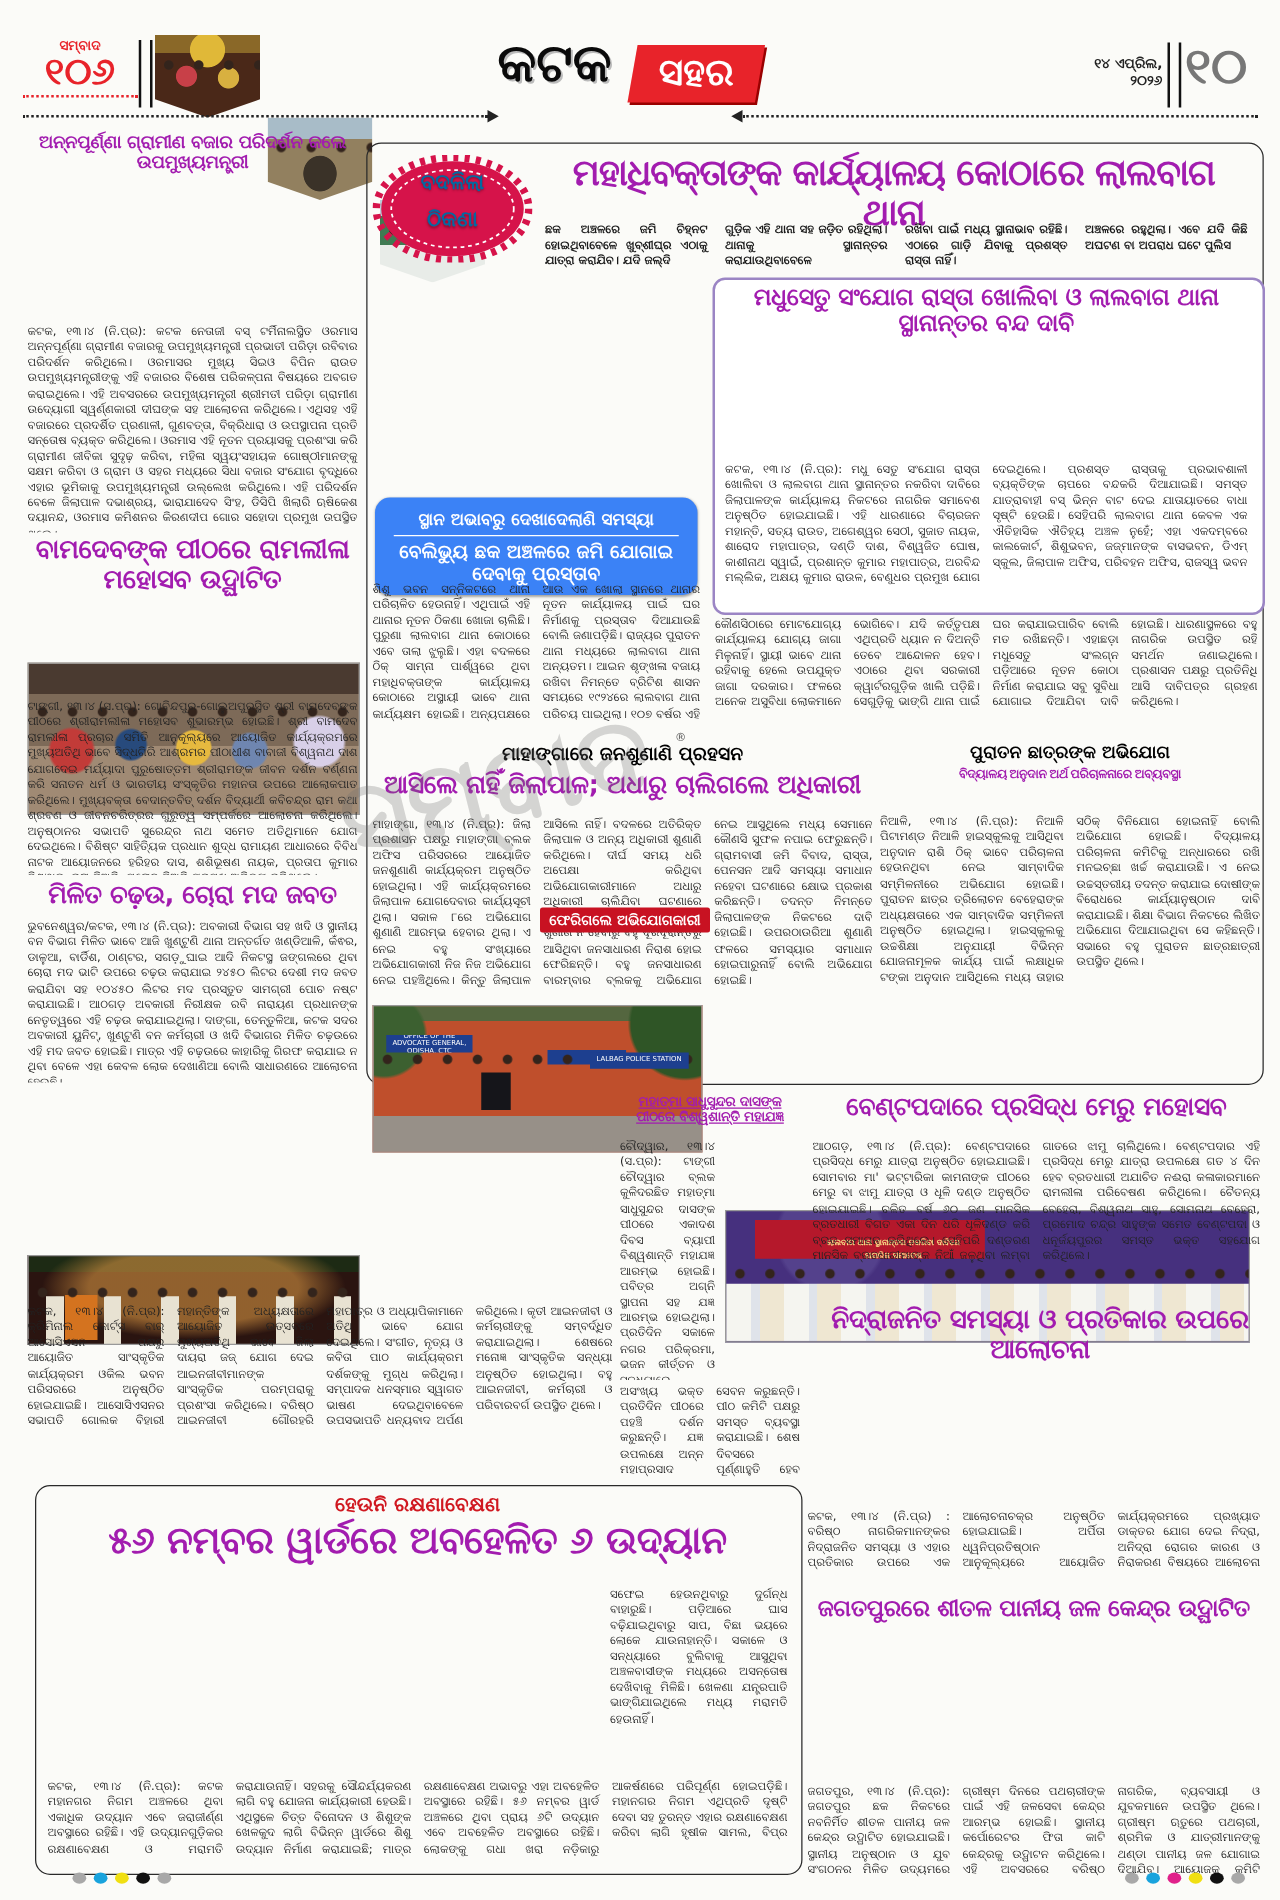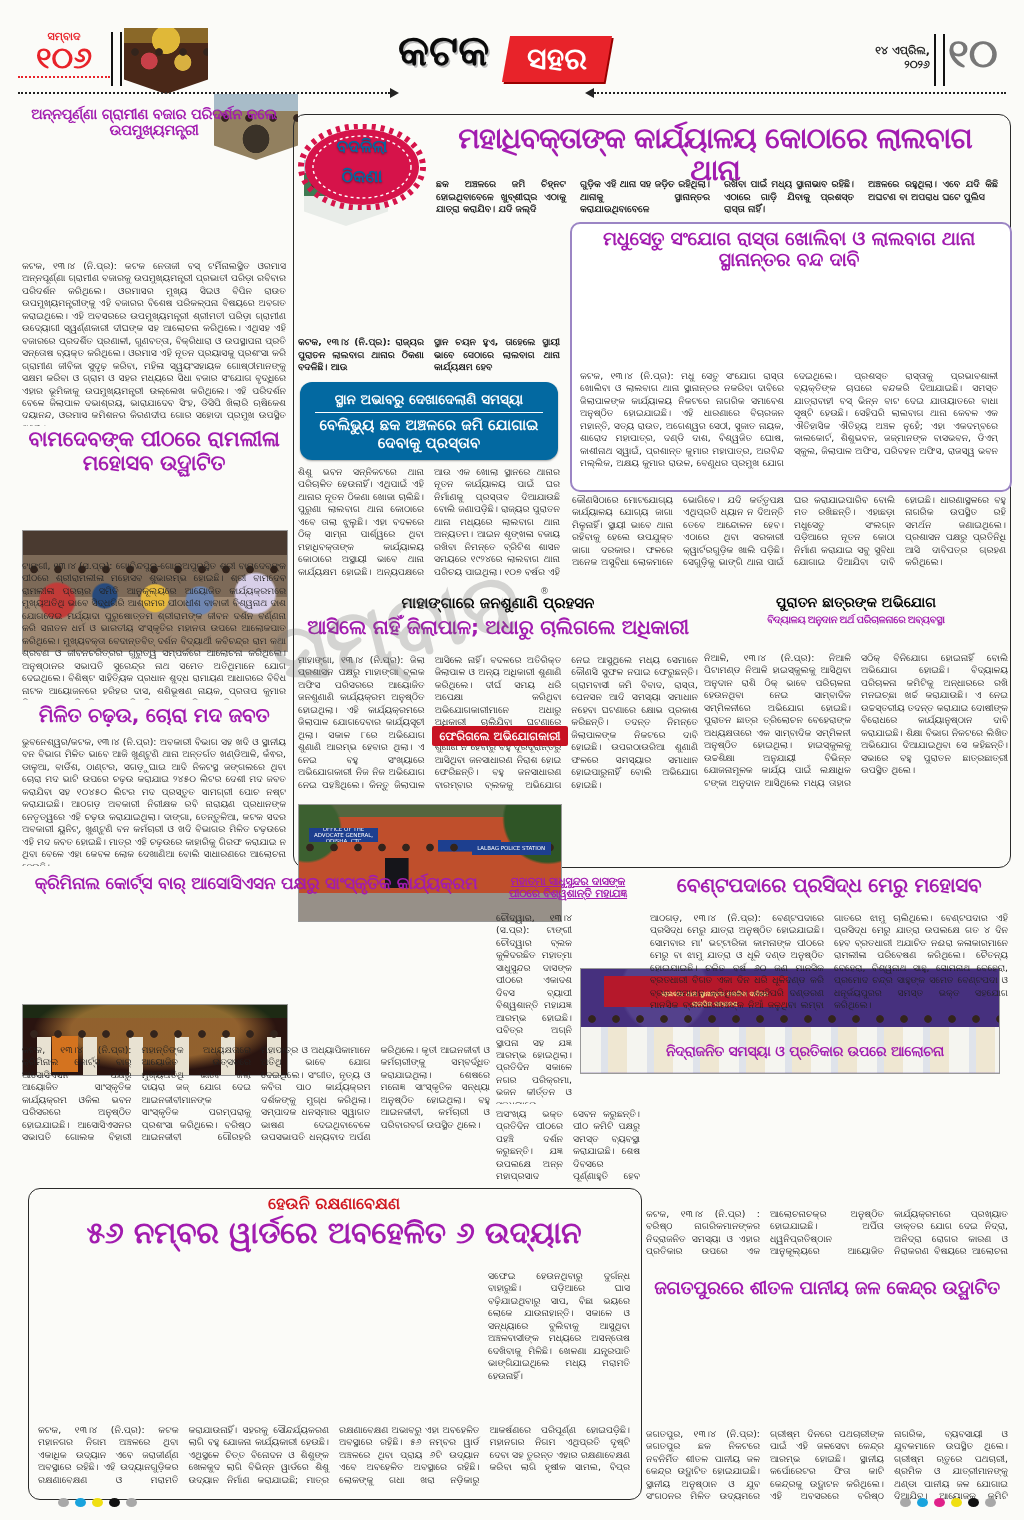--- a/index.html
+++ b/index.html
@@ -15,22 +15,22 @@
   .photo::before{content:"";position:absolute;left:0;right:0;top:var(--ht,30%);height:var(--hh,13%);
     background-image:radial-gradient(circle at 11px 50%, #33241c 3.4px, rgba(0,0,0,0) 4.2px);
     background-size:24px 100%;background-repeat:repeat-x;}
   
   .mast-photo{clip-path:polygon(0 0,100% 0,100% 78%,50% 100%,0 78%);border:none;}
   .dotline{border-top:2.5px dotted #222;}
   .dbar{width:7px;border-left:2.5px solid #111;border-right:2.5px solid #111;}
   .arrow{width:0;height:0;border-top:5px solid transparent;border-bottom:5px solid transparent;}
   
   .mainbox{border:1.6px solid #2a2a2a;border-radius:12px;}
-  .bluebox{background:#0369a1;border-radius:12px;color:#fff;text-align:center;
-           display:flex;flex-direction:column;justify-content:center;box-shadow:0 1px 2px rgba(0,0,0,.35);}
+  .bluebox{background:#3b82f6;border-radius:12px;color:#fff;text-align:center;
+           display:flex;flex-direction:column;justify-content:center;box-shadow:0 1px 2px rgba(0,0,0,.35);margin-top:16px;}
   .purplebox{border:2.2px solid #9b85c4;border-radius:10px;background:#fff;}
   .kicker{font-weight:700;text-align:center;color:#000;}
   .red-sub{background:#c81222;color:#fff;font-weight:700;text-align:center;border-radius:2px;}
   .badge-txt{position:absolute;width:100%;text-align:center;color:#0369a1;font-weight:700;
              text-shadow:0 1px 2px rgba(0,0,0,.4);}
   .wm{font-weight:700;color:rgba(110,110,110,.28);transform:rotate(-14deg);pointer-events:none;}
   .dot{width:11px;height:9px;border-radius:50%;display:inline-block;margin-right:6px;}
   .sign{position:absolute;background:#1d3f8f;color:#fff;font-size:5.5px;line-height:1.1;
         display:flex;align-items:center;justify-content:center;text-align:center;overflow:hidden;}
   
@@ -151,24 +151,20 @@
     <div>ଗୁଡ଼ିକ ଏହି ଥାନା ସହ ଜଡ଼ିତ ରହିଥିଲା। ଥାନାକୁ ସ୍ଥାନାନ୍ତର କରାଯାଉଥିବାବେଳେ</div>
     <div>ରଖିବା ପାଇଁ ମଧ୍ୟ ସ୍ଥାନାଭାବ ରହିଛି। ଏଠାରେ ଗାଡ଼ି ଯିବାକୁ ପ୍ରଶସ୍ତ ରାସ୍ତା ନାହିଁ।</div>
     <div>ଅଞ୍ଚଳରେ ରହୁଥିଲା। ଏବେ ଯଦି କିଛି ଅଘଟଣ ବା ଅପରାଧ ଘଟେ ପୁଲିସ</div>
   </div>
 
   <div class="abs photo ph-advocate" style="left:298px;top:214px;width:262px;height:116px;">
     <div class="sign" style="left:4%;top:20%;width:26%;height:12%;">OFFICE OF THE ADVOCATE GENERAL, ODISHA, CTC</div>
     <div class="sign" style="left:66%;top:32%;width:30%;height:11%;">LALBAG POLICE STATION</div>
   </div>
 
-  <div class="abs" style="left:298px;top:336px;width:262px;height:40px;columns:2;column-gap:10px;font-size:9.3px;font-weight:700;line-height:1.35;text-align:justify;overflow:hidden;">
-    <div>କଟକ, ୧୩।୪ (ନି.ପ୍ର): ରାଜ୍ୟର ପୁରାତନ ଲାଲବାଗ ଥାନାର ଠିକଣା ବଦଳିଛି। ଆଉ</div>
-    <div>ସ୍ଥାନ ଚୟନ ହୁଏ, ତାହେଲେ ସ୍ଥାୟୀ ଭାବେ ସେଠାରେ ଲାଲବାଗ ଥାନା କାର୍ଯ୍ୟକ୍ଷମ ହେବ</div>
-  </div>
 
   <div class="abs bluebox" style="left:300px;top:382px;width:258px;height:78px;">
     <div style="font-size:13.5px;font-weight:700;padding:2px 6px;">ସ୍ଥାନ ଅଭାବରୁ ଦେଖାଦେଲାଣି ସମସ୍ୟା</div>
     <div style="border-top:1.5px solid #fff;width:88%;margin:2px auto;"></div>
     <div style="font-size:15px;font-weight:700;padding:1px 6px;line-height:1.2;">ବେଲିଭ୍ୟୁ ଛକ ଅଞ୍ଚଳରେ ଜମି ଯୋଗାଇ ଦେବାକୁ ପ୍ରସ୍ତାବ</div>
   </div>
 
   <div class="abs body-txt c2" style="left:298px;top:466px;width:262px;height:124px;">ଶିଶୁ ଭବନ ସନ୍ନିକଟରେ ଥାନା ପରିଚାଳିତ ହେଉନାହିଁ। ଏଥିପାଇଁ ଏହି ଥାନାର ନୂତନ ଠିକଣା ଖୋଜା ଚାଲିଛି। ପୁରୁଣା ଲାଲବାଗ ଥାନା କୋଠାରେ ଏବେ ତାଲା ଝୁଲୁଛି। ଏହା ବଦଳରେ ଠିକ୍ ସାମ୍ନା ପାର୍ଶ୍ୱରେ ଥିବା ମହାଧିବକ୍ତାଙ୍କ କାର୍ଯ୍ୟାଳୟ କୋଠାରେ ଅସ୍ଥାୟୀ ଭାବେ ଥାନା କାର୍ଯ୍ୟକ୍ଷମ ହୋଇଛି। ଅନ୍ୟପକ୍ଷରେ ଆଉ ଏକ ଖୋଲା ସ୍ଥାନରେ ଥାନାର ନୂତନ କାର୍ଯ୍ୟାଳୟ ପାଇଁ ଘର ନିର୍ମାଣକୁ ପ୍ରସ୍ତାବ ଦିଆଯାଉଛି ବୋଲି ଜଣାପଡ଼ିଛି। ରାଜ୍ୟର ପୁରାତନ ଥାନା ମଧ୍ୟରେ ଲାଲବାଗ ଥାନା ଅନ୍ୟତମ। ଆଇନ ଶୃଙ୍ଖଳା ବଜାୟ ରଖିବା ନିମନ୍ତେ ବ୍ରିଟିଶ ଶାସନ ସମୟରେ ୧୯୨୪ରେ ଲାଲବାଗ ଥାନା ପରିଚୟ ପାଇଥିଲା। ୧୦୭ ବର୍ଷର ଏହି ଥାନା ଅନେକ ଇତିହାସକୁ ସାଇତି ରଖିଛି। ଥାନା ନିକଟରେ ଓଡ଼ିଶା ହାଇକୋର୍ଟ, ଶିଶୁଭବନ, ଆରବିସି, ଜିଲାପାଳ, ତହସିଲ କାର୍ଯ୍ୟାଳୟ, ବାର ଆସୋସିଏସନ ସହ କଟକର ଅନେକ ସ୍ୱାଭିମାନ ରହିଛି।</div>
 
   <div class="abs purplebox" style="left:570px;top:222px;width:438px;height:266px;"></div>
@@ -187,33 +183,32 @@
   <div class="abs hl" style="left:298px;top:616px;width:400px;font-size:20px;">ଆସିଲେ ନାହିଁ ଜିଲାପାଳ; ଅଧାରୁ ଚାଲିଗଲେ ଅଧିକାରୀ</div>
   <div class="abs body-txt c3" style="left:298px;top:654px;width:400px;height:208px;">ମାହାଙ୍ଗା, ୧୩।୪ (ନି.ପ୍ର): ଜିଲା ପ୍ରଶାସନ ପକ୍ଷରୁ ମାହାଙ୍ଗା ବ୍ଲକ ଅଫିସ ପରିସରରେ ଆୟୋଜିତ ଜନଶୁଣାଣି କାର୍ଯ୍ୟକ୍ରମ ଅନୁଷ୍ଠିତ ହୋଇଥିଲା। ଏହି କାର୍ଯ୍ୟକ୍ରମରେ ଜିଲାପାଳ ଯୋଗଦେବାର କାର୍ଯ୍ୟସୂଚୀ ଥିଲା। ସକାଳ ୮ରେ ଅଭିଯୋଗ ଶୁଣାଣି ଆରମ୍ଭ ହେବାର ଥିଲା। ଏ ନେଇ ବହୁ ସଂଖ୍ୟାରେ ଅଭିଯୋଗକାରୀ ନିଜ ନିଜ ଅଭିଯୋଗ ନେଇ ପହଞ୍ଚିଥିଲେ। କିନ୍ତୁ ଜିଲାପାଳ ଆସିଲେ ନାହିଁ। ବଦଳରେ ଅତିରିକ୍ତ ଜିଲାପାଳ ଓ ଅନ୍ୟ ଅଧିକାରୀ ଶୁଣାଣି କରିଥିଲେ। ଦୀର୍ଘ ସମୟ ଧରି ଅପେକ୍ଷା କରିଥିବା ଅଭିଯୋଗକାରୀମାନେ ଅଧାରୁ ଅଧିକାରୀ ଚାଲିଯିବା ଘଟଣାରେ ଅସନ୍ତୋଷ ପ୍ରକାଶ କରିଥିଲେ। ଶୁଣାଣି ନ ହେବାରୁ ବହୁ ଦୂରଦୂରାନ୍ତରୁ ଆସିଥିବା ଜନସାଧାରଣ ନିରାଶ ହୋଇ ଫେରିଛନ୍ତି। ବହୁ ଜନସାଧାରଣ ବାରମ୍ବାର ବ୍ଲକକୁ ଅଭିଯୋଗ ନେଇ ଆସୁଥିଲେ ମଧ୍ୟ ସେମାନେ କୌଣସି ସୁଫଳ ନପାଇ ଫେରୁଛନ୍ତି। ଗ୍ରାମବାସୀ ଜମି ବିବାଦ, ରାସ୍ତା, ପେନସନ ଆଦି ସମସ୍ୟା ସମାଧାନ ନହେବା ଘଟଣାରେ କ୍ଷୋଭ ପ୍ରକାଶ କରିଛନ୍ତି। ତଦନ୍ତ ନିମନ୍ତେ ଜିଲାପାଳଙ୍କ ନିକଟରେ ଦାବି ହୋଇଛି। ଉପରଠାଉରିଆ ଶୁଣାଣି ଫଳରେ ସମସ୍ୟାର ସମାଧାନ ହୋଇପାରୁନାହିଁ ବୋଲି ଅଭିଯୋଗ ହୋଇଛି।</div>
   <div class="abs red-sub" style="left:432px;top:726px;width:136px;height:20px;font-size:11.5px;line-height:20px;">ଫେରିଗଲେ ଅଭିଯୋଗକାରୀ</div>
   <div class="abs wm" style="left:270px;top:580px;font-size:84px;">ସମ୍ବାଦ</div>
   <div class="abs" style="left:540px;top:586px;font-size:9px;color:#555;">®</div>
 
   <div class="abs kicker" style="left:704px;top:594px;width:304px;font-size:14px;">ପୁରାତନ ଛାତ୍ରଙ୍କ ଅଭିଯୋଗ</div>
   <div class="abs hl" style="left:704px;top:614px;width:304px;font-size:10px;font-family:Liberation Serif, serif;">ବିଦ୍ୟାଳୟ ଅନୁଦାନ ଅର୍ଥ ପରିଚାଳନାରେ ଅବ୍ୟବସ୍ଥା</div>
   <div class="abs body-txt c2" style="left:704px;top:652px;width:304px;height:210px;">ନିଆଳି, ୧୩।୪ (ନି.ପ୍ର): ନିଆଳି ପିଟାମଣ୍ଡ ନିଆଳି ହାଇସ୍କୁଲକୁ ଆସିଥିବା ଅନୁଦାନ ରାଶି ଠିକ୍ ଭାବେ ପରିଚାଳନା ହେଉନଥିବା ନେଇ ସାମ୍ବାଦିକ ସମ୍ମିଳନୀରେ ଅଭିଯୋଗ ହୋଇଛି। ପୁରାତନ ଛାତ୍ର ତ୍ରିଲୋଚନ ବେହେରାଙ୍କ ଅଧ୍ୟକ୍ଷତାରେ ଏକ ସାମ୍ବାଦିକ ସମ୍ମିଳନୀ ଅନୁଷ୍ଠିତ ହୋଇଥିଲା। ହାଇସ୍କୁଲକୁ ଉଚ୍ଚଶିକ୍ଷା ଅନୁଯାୟୀ ବିଭିନ୍ନ ଯୋଜନାମୂଳକ କାର୍ଯ୍ୟ ପାଇଁ ଲକ୍ଷାଧିକ ଟଙ୍କା ଅନୁଦାନ ଆସିଥିଲେ ମଧ୍ୟ ତାହାର ସଠିକ୍ ବିନିଯୋଗ ହୋଇନାହିଁ ବୋଲି ଅଭିଯୋଗ ହୋଇଛି। ବିଦ୍ୟାଳୟ ପରିଚାଳନା କମିଟିକୁ ଅନ୍ଧାରରେ ରଖି ମନଇଚ୍ଛା ଖର୍ଚ୍ଚ କରାଯାଉଛି। ଏ ନେଇ ଉଚ୍ଚସ୍ତରୀୟ ତଦନ୍ତ କରାଯାଇ ଦୋଷୀଙ୍କ ବିରୋଧରେ କାର୍ଯ୍ୟାନୁଷ୍ଠାନ ଦାବି କରାଯାଇଛି। ଶିକ୍ଷା ବିଭାଗ ନିକଟରେ ଲିଖିତ ଅଭିଯୋଗ ଦିଆଯାଇଥିବା ସେ କହିଛନ୍ତି। ସଭାରେ ବହୁ ପୁରାତନ ଛାତ୍ରଛାତ୍ରୀ ଉପସ୍ଥିତ ଥିଲେ।</div>
 
-  <div class="abs hl" style="left:22px;top:874px;width:468px;font-size:17px;">କ୍ରିମିନାଲ କୋର୍ଟ୍ସ ବାର୍ ଆସୋସିଏସନ ପକ୍ଷରୁ ସାଂସ୍କୃତିକ କାର୍ଯ୍ୟକ୍ରମ</div>
 
   <div class="abs body-txt c4" style="left:22px;top:1044px;width:468px;height:146px;">କଟକ, ୧୩।୪ (ନି.ପ୍ର): କ୍ରିମିନାଲ କୋର୍ଟ୍ସ ବାର୍ ଆସୋସିଏସନ ପକ୍ଷରୁ ଆୟୋଜିତ ସାଂସ୍କୃତିକ କାର୍ଯ୍ୟକ୍ରମ ଓକିଲ ଭବନ ପରିସରରେ ଅନୁଷ୍ଠିତ ହୋଇଯାଇଛି। ଆସୋସିଏସନର ସଭାପତି ଗୋଲକ ବିହାରୀ ମହାନ୍ତିଙ୍କ ଅଧ୍ୟକ୍ଷତାରେ ଆୟୋଜିତ ଉତ୍ସବରେ ମୁଖ୍ୟଅତିଥି ଭାବେ ଜିଲା ଦାୟରା ଜଜ୍ ଯୋଗ ଦେଇ ଆଇନଜୀବୀମାନଙ୍କ ସାଂସ୍କୃତିକ ପରମ୍ପରାକୁ ପ୍ରଶଂସା କରିଥିଲେ। ବରିଷ୍ଠ ଆଇନଜୀବୀ ଗୌରହରି ମହାପାତ୍ର ଓ ଅଧ୍ୟାପିକାମାନେ ଅତିଥି ଭାବେ ଯୋଗ ଦେଇଥିଲେ। ସଂଗୀତ, ନୃତ୍ୟ ଓ କବିତା ପାଠ କାର୍ଯ୍ୟକ୍ରମ ଦର୍ଶକଙ୍କୁ ମୁଗ୍ଧ କରିଥିଲା। ସମ୍ପାଦକ ଧନସ୍ମାର ସ୍ୱାଗତ ଭାଷଣ ଦେଇଥିବାବେଳେ ଉପସଭାପତି ଧନ୍ୟବାଦ ଅର୍ପଣ କରିଥିଲେ। କୃତୀ ଆଇନଜୀବୀ ଓ କର୍ମଚାରୀଙ୍କୁ ସମ୍ବର୍ଦ୍ଧିତ କରାଯାଇଥିଲା। ଶେଷରେ ମନୋଜ୍ଞ ସାଂସ୍କୃତିକ ସନ୍ଧ୍ୟା ଅନୁଷ୍ଠିତ ହୋଇଥିଲା। ବହୁ ଆଇନଜୀବୀ, କର୍ମଚାରୀ ଓ ପରିବାରବର୍ଗ ଉପସ୍ଥିତ ଥିଲେ।</div>
 
   <div class="abs hl" style="left:494px;top:876px;width:148px;font-size:11px;text-decoration:underline;">ମହାତ୍ମା ସାଧୁସୁନ୍ଦର ଦାସଙ୍କ ପୀଠରେ ବିଶ୍ୱଶାନ୍ତି ମହାଯଜ୍ଞ</div>
   <div class="abs body-txt" style="left:496px;top:912px;width:76px;height:192px;">ଚୌଦ୍ୱାର, ୧୩।୪ (ସ.ପ୍ର): ଟାଙ୍ଗୀ ଚୌଦ୍ୱାର ବ୍ଲକ କୁଳିଦରଛିତ ମହାତ୍ମା ସାଧୁସୁନ୍ଦର ଦାସଙ୍କ ପୀଠରେ ଏକାଦଶ ଦିବସ ବ୍ୟାପୀ ବିଶ୍ୱଶାନ୍ତି ମହାଯଜ୍ଞ ଆରମ୍ଭ ହୋଇଛି। ପବିତ୍ର ଅଗ୍ନି ସ୍ଥାପନା ସହ ଯଜ୍ଞ ଆରମ୍ଭ ହୋଇଥିଲା। ପ୍ରତିଦିନ ସକାଳେ ନଗର ପରିକ୍ରମା, ଭଜନ କୀର୍ତ୍ତନ ଓ ସନ୍ଧ୍ୟାରେ ପ୍ରବଚନ ଚାଲିଛି।</div>
 
   <div class="abs body-txt c2" style="left:496px;top:1108px;width:144px;height:78px;">ଅସଂଖ୍ୟ ଭକ୍ତ ପ୍ରତିଦିନ ପୀଠରେ ପହଞ୍ଚି ଦର୍ଶନ କରୁଛନ୍ତି। ଯଜ୍ଞ ଉପଲକ୍ଷେ ଅନ୍ନ ମହାପ୍ରସାଦ ସେବନ କରୁଛନ୍ତି। ପୀଠ କମିଟି ପକ୍ଷରୁ ସମସ୍ତ ବ୍ୟବସ୍ଥା କରାଯାଇଛି। ଶେଷ ଦିବସରେ ପୂର୍ଣ୍ଣାହୁତି ହେବ ବୋଲି କମିଟି ସୂତ୍ରରୁ ଜଣାଯାଇଛି। ବହୁ ଭକ୍ତ ଯୋଗ ଦେଇ ସେବା କାର୍ଯ୍ୟ କରୁଛନ୍ତି।</div>
 
   <div class="abs hl" style="left:650px;top:874px;width:358px;font-size:20px;">ବେଣ୍ଟପଦାରେ ପ୍ରସିଦ୍ଧ ମେରୁ ମହୋସବ</div>
   <div class="abs body-txt c2" style="left:650px;top:912px;width:358px;height:126px;">ଆଠଗଡ଼, ୧୩।୪ (ନି.ପ୍ର): ବେଣ୍ଟପଦାରେ ପ୍ରସିଦ୍ଧ ମେରୁ ଯାତ୍ରା ଅନୁଷ୍ଠିତ ହୋଇଯାଇଛି। ସୋମବାର ମା' ଭଟ୍ଟାରିକା କାମନାଙ୍କ ପୀଠରେ ମେରୁ ବା ଝାମୁ ଯାତ୍ରା ଓ ଧୂଳି ଦଣ୍ଡ ଅନୁଷ୍ଠିତ ହୋଇଯାଇଛି। ଚଳିତ ବର୍ଷ ୬୦ ଜଣ ମାନସିକ ବ୍ରତଧାରୀ ବିଗତ ଏକା ଦିନ ଧରି ଧୂଳିଦଣ୍ଡ କରି ବ୍ରତ ସମାପନ କରିଥିଲେ। ସେହିପରି ଦଣ୍ଡରଣ ମାନସିକ ବ୍ରତଧାରୀମାଙ୍କ ନିଆଁ ଜଳୁଥିବା ଲମ୍ବା ଗାତରେ ଝାମୁ ଚାଲିଥିଲେ। ବେଣ୍ଟପଦାର ଏହି ପ୍ରସିଦ୍ଧ ମେରୁ ଯାତ୍ରା ଉପଲକ୍ଷେ ଗତ ୪ ଦିନ ହେବ ବ୍ରତଧାରୀ ଅଯାଚିତ ନଈରା କଳାକାରମାନେ ରାମଲୀଳା ପରିବେଷଣ କରିଥିଲେ। ଚୈତନ୍ୟ ବେହେରା, ବିଶ୍ୱନାଥ ସାହୁ, ସୋମନାଥ ବେହେରା, ପ୍ରମୋଦ ଚନ୍ଦ୍ର ସାହୁଙ୍କ ସମେତ ବେଣ୍ଟପଦା ଓ ଧନୂର୍ଜୟପୁରର ସମସ୍ତ ଭକ୍ତ ସହଯୋଗ କରିଥିଲେ।</div>
 
-  <div class="abs hl" style="left:624px;top:1044px;width:362px;font-size:14px;">ନିଦ୍ରାଜନିତ ସମସ୍ୟା ଓ ପ୍ରତିକାର ଉପରେ ଆଲୋଚନା</div>
+  <div class="abs hl" style="left:651px;top:1044px;width:362px;font-size:21px;">ନିଦ୍ରାଜନିତ ସମସ୍ୟା ଓ ପ୍ରତିକାର ଉପରେ ଆଲୋଚନା</div>
 
   <div class="abs body-txt c3" style="left:646px;top:1208px;width:362px;height:62px;">କଟକ, ୧୩।୪ (ନି.ପ୍ର) : ବରିଷ୍ଠ ନାଗରିକମାନଙ୍କର ନିଦ୍ରାଜନିତ ସମସ୍ୟା ଓ ଏହାର ପ୍ରତିକାର ଉପରେ ଏକ ଆଲୋଚନାଚକ୍ର ଅନୁଷ୍ଠିତ ହୋଇଯାଇଛି। ଅର୍ପିତା ଧ୍ୱନିପ୍ରତିଷ୍ଠାନ ଆନୁକୂଲ୍ୟରେ ଆୟୋଜିତ କାର୍ଯ୍ୟକ୍ରମରେ ପ୍ରଖ୍ୟାତ ଡାକ୍ତର ଯୋଗ ଦେଇ ନିଦ୍ରା, ଅନିଦ୍ରା ରୋଗର କାରଣ ଓ ନିରାକରଣ ବିଷୟରେ ଆଲୋଚନା କରିଥିଲେ। ବାର୍ଦ୍ଧକ୍ୟରେ ଉତ୍ତମ ନିଦ୍ରା ପାଇଁ ନିୟମିତ ବ୍ୟାୟାମ, ଯୋଗ, ସଠିକ ଖାଦ୍ୟପେୟ ଗ୍ରହଣ ଉପରେ ଗୁରୁତ୍ୱ ଦିଆଯାଇଥିଲା। ଶତାଧିକ ବରିଷ୍ଠ ନାଗରିକ ଏଥିରେ ଯୋଗ ଦେଇ ନିଜ ନିଜ ଅନୁଭୂତି ବଖାଣିଥିଲେ। ଶେଷରେ ଧନ୍ୟବାଦ ଅର୍ପଣ କରାଯାଇଥିଲା।</div>
 
   <div class="abs mainbox" style="left:28px;top:1188px;width:612px;height:310px;"></div>
   <div class="abs kicker" style="left:28px;top:1194px;width:612px;font-size:16px;color:#d01820;">ହେଉନି ରକ୍ଷଣାବେକ୍ଷଣ</div>
   <div class="abs hl" style="left:38px;top:1216px;width:592px;font-size:30px;">୫୬ ନମ୍ବର ୱାର୍ଡରେ ଅବହେଳିତ ୬ ଉଦ୍ୟାନ</div>
 
   <div class="abs body-txt" style="left:488px;top:1270px;width:142px;height:148px;">ସଫେଇ ହେଉନଥିବାରୁ ଦୁର୍ଗନ୍ଧ ବାହାରୁଛି। ପଡ଼ିଆରେ ଘାସ ବଢ଼ିଯାଇଥିବାରୁ ସାପ, ବିଛା ଭୟରେ ଲୋକେ ଯାଉନାହାନ୍ତି। ସକାଳେ ଓ ସନ୍ଧ୍ୟାରେ ବୁଲିବାକୁ ଆସୁଥିବା ଅଞ୍ଚଳବାସୀଙ୍କ ମଧ୍ୟରେ ଅସନ୍ତୋଷ ଦେଖିବାକୁ ମିଳିଛି। ଖେଳଣା ଯନ୍ତ୍ରପାତି ଭାଙ୍ଗିଯାଇଥିଲେ ମଧ୍ୟ ମରାମତି ହେଉନାହିଁ।</div>
   <div class="abs body-txt c4" style="left:38px;top:1424px;width:592px;height:66px;">କଟକ, ୧୩।୪ (ନି.ପ୍ର): କଟକ ମହାନଗର ନିଗମ ଅଞ୍ଚଳରେ ଥିବା ଏକାଧିକ ଉଦ୍ୟାନ ଏବେ ଜରାଜୀର୍ଣ୍ଣ ଅବସ୍ଥାରେ ରହିଛି। ଏହି ଉଦ୍ୟାନଗୁଡ଼ିକର ରକ୍ଷଣାବେକ୍ଷଣ ଓ ମରାମତି କରାଯାଉନାହିଁ। ସହରକୁ ସୌନ୍ଦର୍ଯ୍ୟକରଣ ଲାଗି ବହୁ ଯୋଜନା କାର୍ଯ୍ୟକାରୀ ହେଉଛି। ଏଥିସ୍ଥଳେ ଚିତ୍ତ ବିନୋଦନ ଓ ଶିଶୁଙ୍କ ଖେଳକୁଦ ଲାଗି ବିଭିନ୍ନ ୱାର୍ଡରେ ଶିଶୁ ଉଦ୍ୟାନ ନିର୍ମାଣ କରାଯାଇଛି; ମାତ୍ର ରକ୍ଷଣାବେକ୍ଷଣ ଅଭାବରୁ ଏହା ଅବହେଳିତ ଅବସ୍ଥାରେ ରହିଛି। ୫୬ ନମ୍ବର ୱାର୍ଡ ଅଞ୍ଚଳରେ ଥିବା ପ୍ରାୟ ୬ଟି ଉଦ୍ୟାନ ଏବେ ଅବହେଳିତ ଅବସ୍ଥାରେ ରହିଛି। ଲୋକଙ୍କୁ ଗଧା ଖରା ନଡ଼ିକାରୁ ଆକର୍ଷଣରେ ପରିପୂର୍ଣ୍ଣ ହୋଇପଡ଼ିଛି। ମହାନଗର ନିଗମ ଏଥିପ୍ରତି ଦୃଷ୍ଟି ଦେବା ସହ ତୁରନ୍ତ ଏହାର ରକ୍ଷଣାବେକ୍ଷଣ କରିବା ଲାଗି ହୃଷୀକ ସାମଲ, ବିପ୍ର ସାମଲ, କବିତା ମିଶ୍ରଙ୍କ ସମେତ ବହୁ ବାସିନ୍ଦା ଦାବି କରିଛନ୍ତି।</div>
 

